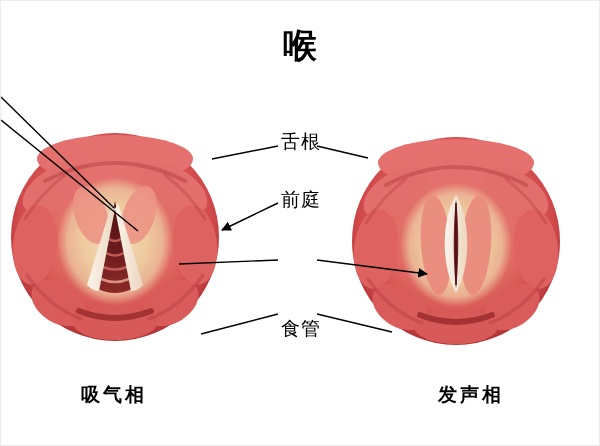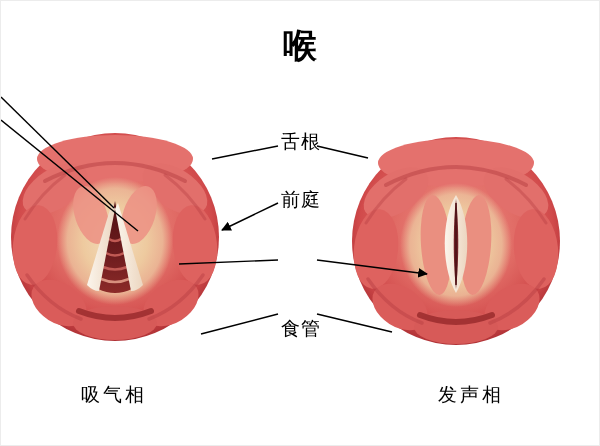--- a/index.html
+++ b/index.html
@@ -25,21 +25,21 @@
     font-size:19px;letter-spacing:1px;
     line-height:16px;
   }
   #anno-tongue-root{top:133px;}
   #anno-vestibule{top:191px;}
   #anno-trachea{top:249px;}
   #anno-esophagus{top:304px;margin-top:16px;}
   .caption{
     top:381px;width:160px;
     text-align:center;
-    font-size:19px;font-weight:400;
+    font-size:19px;font-weight:700;
     letter-spacing:3px;
   }
   #caption-left{left:33px;}
   #caption-right{left:390px;}
 </style>
 </head>
 <body>
 
 <div id="stage">
 

